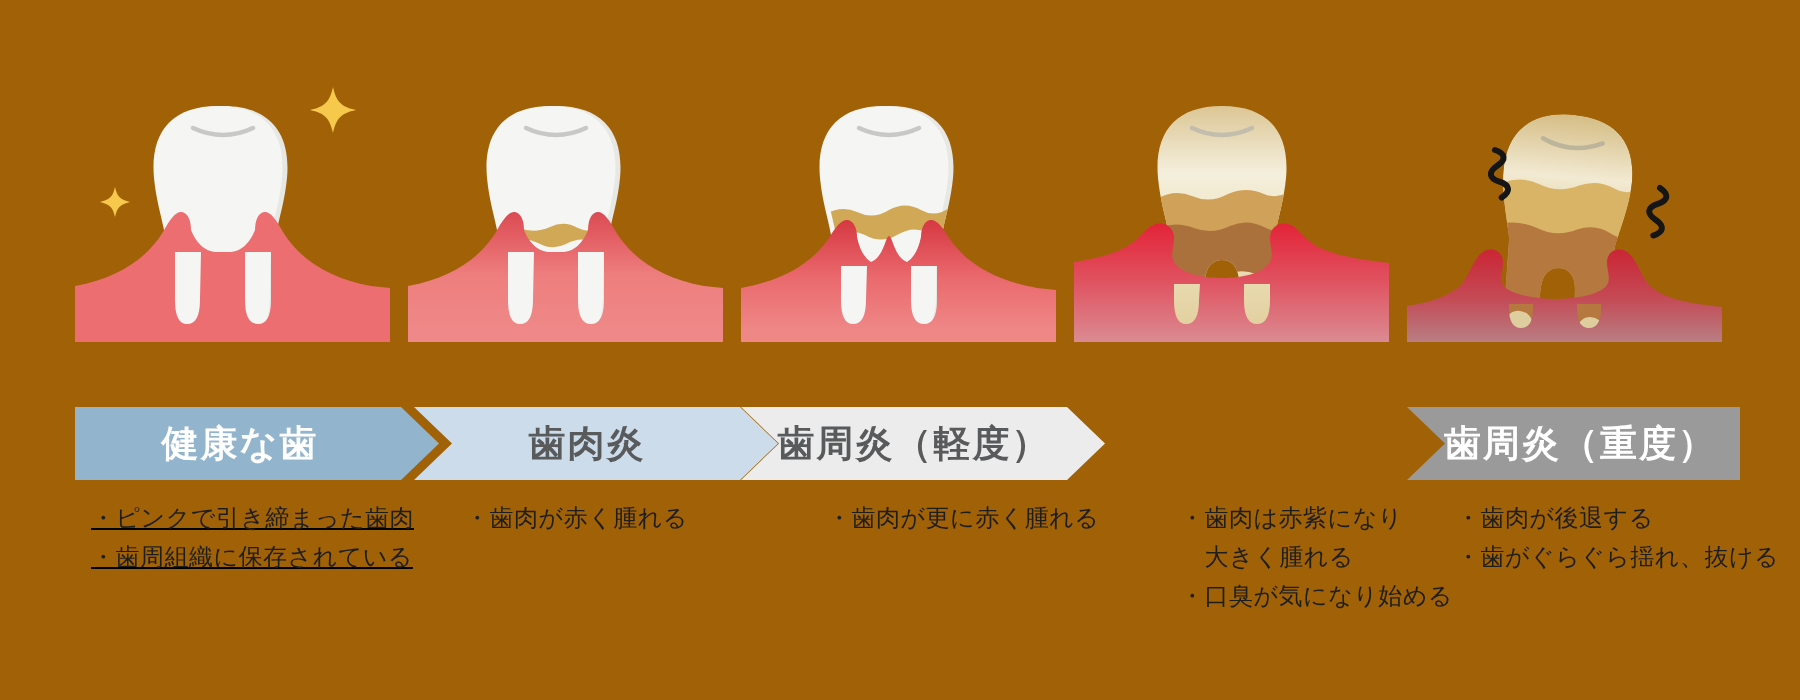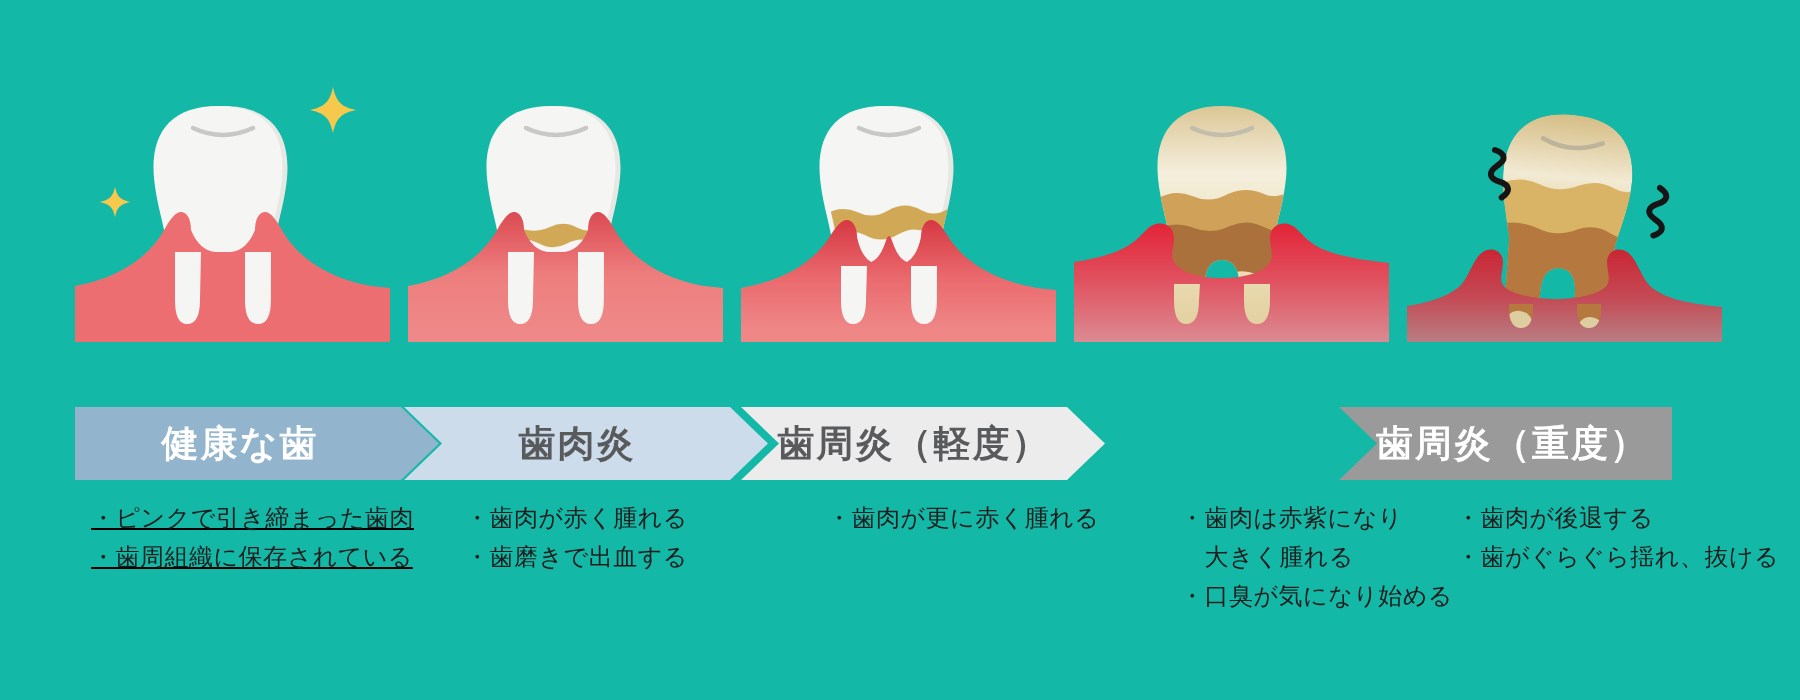--- a/index.html
+++ b/index.html
@@ -1,39 +1,39 @@
 <!DOCTYPE html>
 <html><head>
 <meta charset="utf-8">
 <style>
   html,body{margin:0;padding:0;background:#ffffff;}
-  .canvas{position:relative;width:1800px;height:700px;background:#14b8a6;overflow:hidden;
+  .canvas{position:relative;width:1800px;height:700px;background:#a16207;overflow:hidden;
           font-family:"DejaVu Sans","Liberation Sans",sans-serif;}
   
   .figures{position:absolute;left:0;top:0;width:1800px;height:400px;}
   .fig{position:absolute;top:80px;width:333px;height:265px;margin:0;}
   .fig svg{display:block;width:333px;height:265px;}
   .fig1{left:75px;}.fig2{left:408px;}.fig3{left:741px;}.fig4{left:1074px;}.fig5{left:1407px;}
   
   .band{position:absolute;left:75px;top:407px;width:1665px;height:73px;}
   .seg{position:absolute;top:0;height:73px;display:flex;align-items:center;justify-content:center;box-sizing:border-box;}
   .seg-label{font-size:37px;font-weight:bold;letter-spacing:2px;white-space:nowrap;}
   .seg1{left:0;width:364px;background:#92b4cd;
         clip-path:polygon(0 0,326px 0,364px 50%,326px 100%,0 100%);padding-right:34px;}
   .seg1 .seg-label{color:#ffffff;}
-  .seg2{left:329px;width:364px;background:#ccdcea;
+  .seg2{left:339px;width:364px;background:#ccdcea;
         clip-path:polygon(0 0,326px 0,364px 50%,326px 100%,0 100%,38px 50%);padding-left:8px;padding-right:26px;text-align:right;}
   .seg2 .seg-label{color:#595a5c;}
   .seg3{left:666px;width:364px;background:#ececec;
         clip-path:polygon(0 0,326px 0,364px 50%,326px 100%,0 100%,38px 50%);padding-left:8px;padding-right:26px;}
   .seg3 .seg-label{color:#595a5c;}
   .seg4{left:999px;width:364px;background:#b5b5b6;
         clip-path:polygon(0 0,326px 0,364px 50%,326px 100%,0 100%,38px 50%);padding-left:8px;padding-right:26px;}
   .seg4 .seg-label{color:#58595b;}
-  .seg5{left:1264px;width:333px;background:#9a9a9b;
+  .seg5{left:1332px;width:333px;background:#9a9a9b;
         clip-path:polygon(0 0,100% 0,100% 100%,0 100%,38px 50%);padding-left:14px;}
   .seg5 .seg-label{color:#ffffff;}
   
   .descs{position:absolute;left:0;top:506px;width:1800px;}
   .desc{position:absolute;top:0;}
   .desc p{margin:0 0 15px 0;font-size:24px;line-height:24px;color:#1e1e1e;letter-spacing:0.5px;white-space:nowrap;}
   .desc1{left:91px;text-decoration:underline;}.desc2{left:465px;}.desc3{left:827px;}.desc4{left:1180px;}.desc5{left:1456px;}
 </style>
 </head>
 <body>
@@ -209,21 +209,20 @@
     </div>
   </div>
 
   <div class="descs">
     <div class="desc desc1">
       <p>・ピンクで引き締まった歯肉</p>
       <p>・歯周組織に保存されている</p>
     </div>
     <div class="desc desc2">
       <p>・歯肉が赤く腫れる</p>
-      <p>・歯磨きで出血する</p>
     </div>
     <div class="desc desc3">
       <p>・歯肉が更に赤く腫れる</p>
     </div>
     <div class="desc desc4">
       <p>・歯肉は赤紫になり</p>
       <p>　大きく腫れる</p>
       <p>・口臭が気になり始める</p>
     </div>
     <div class="desc desc5">

